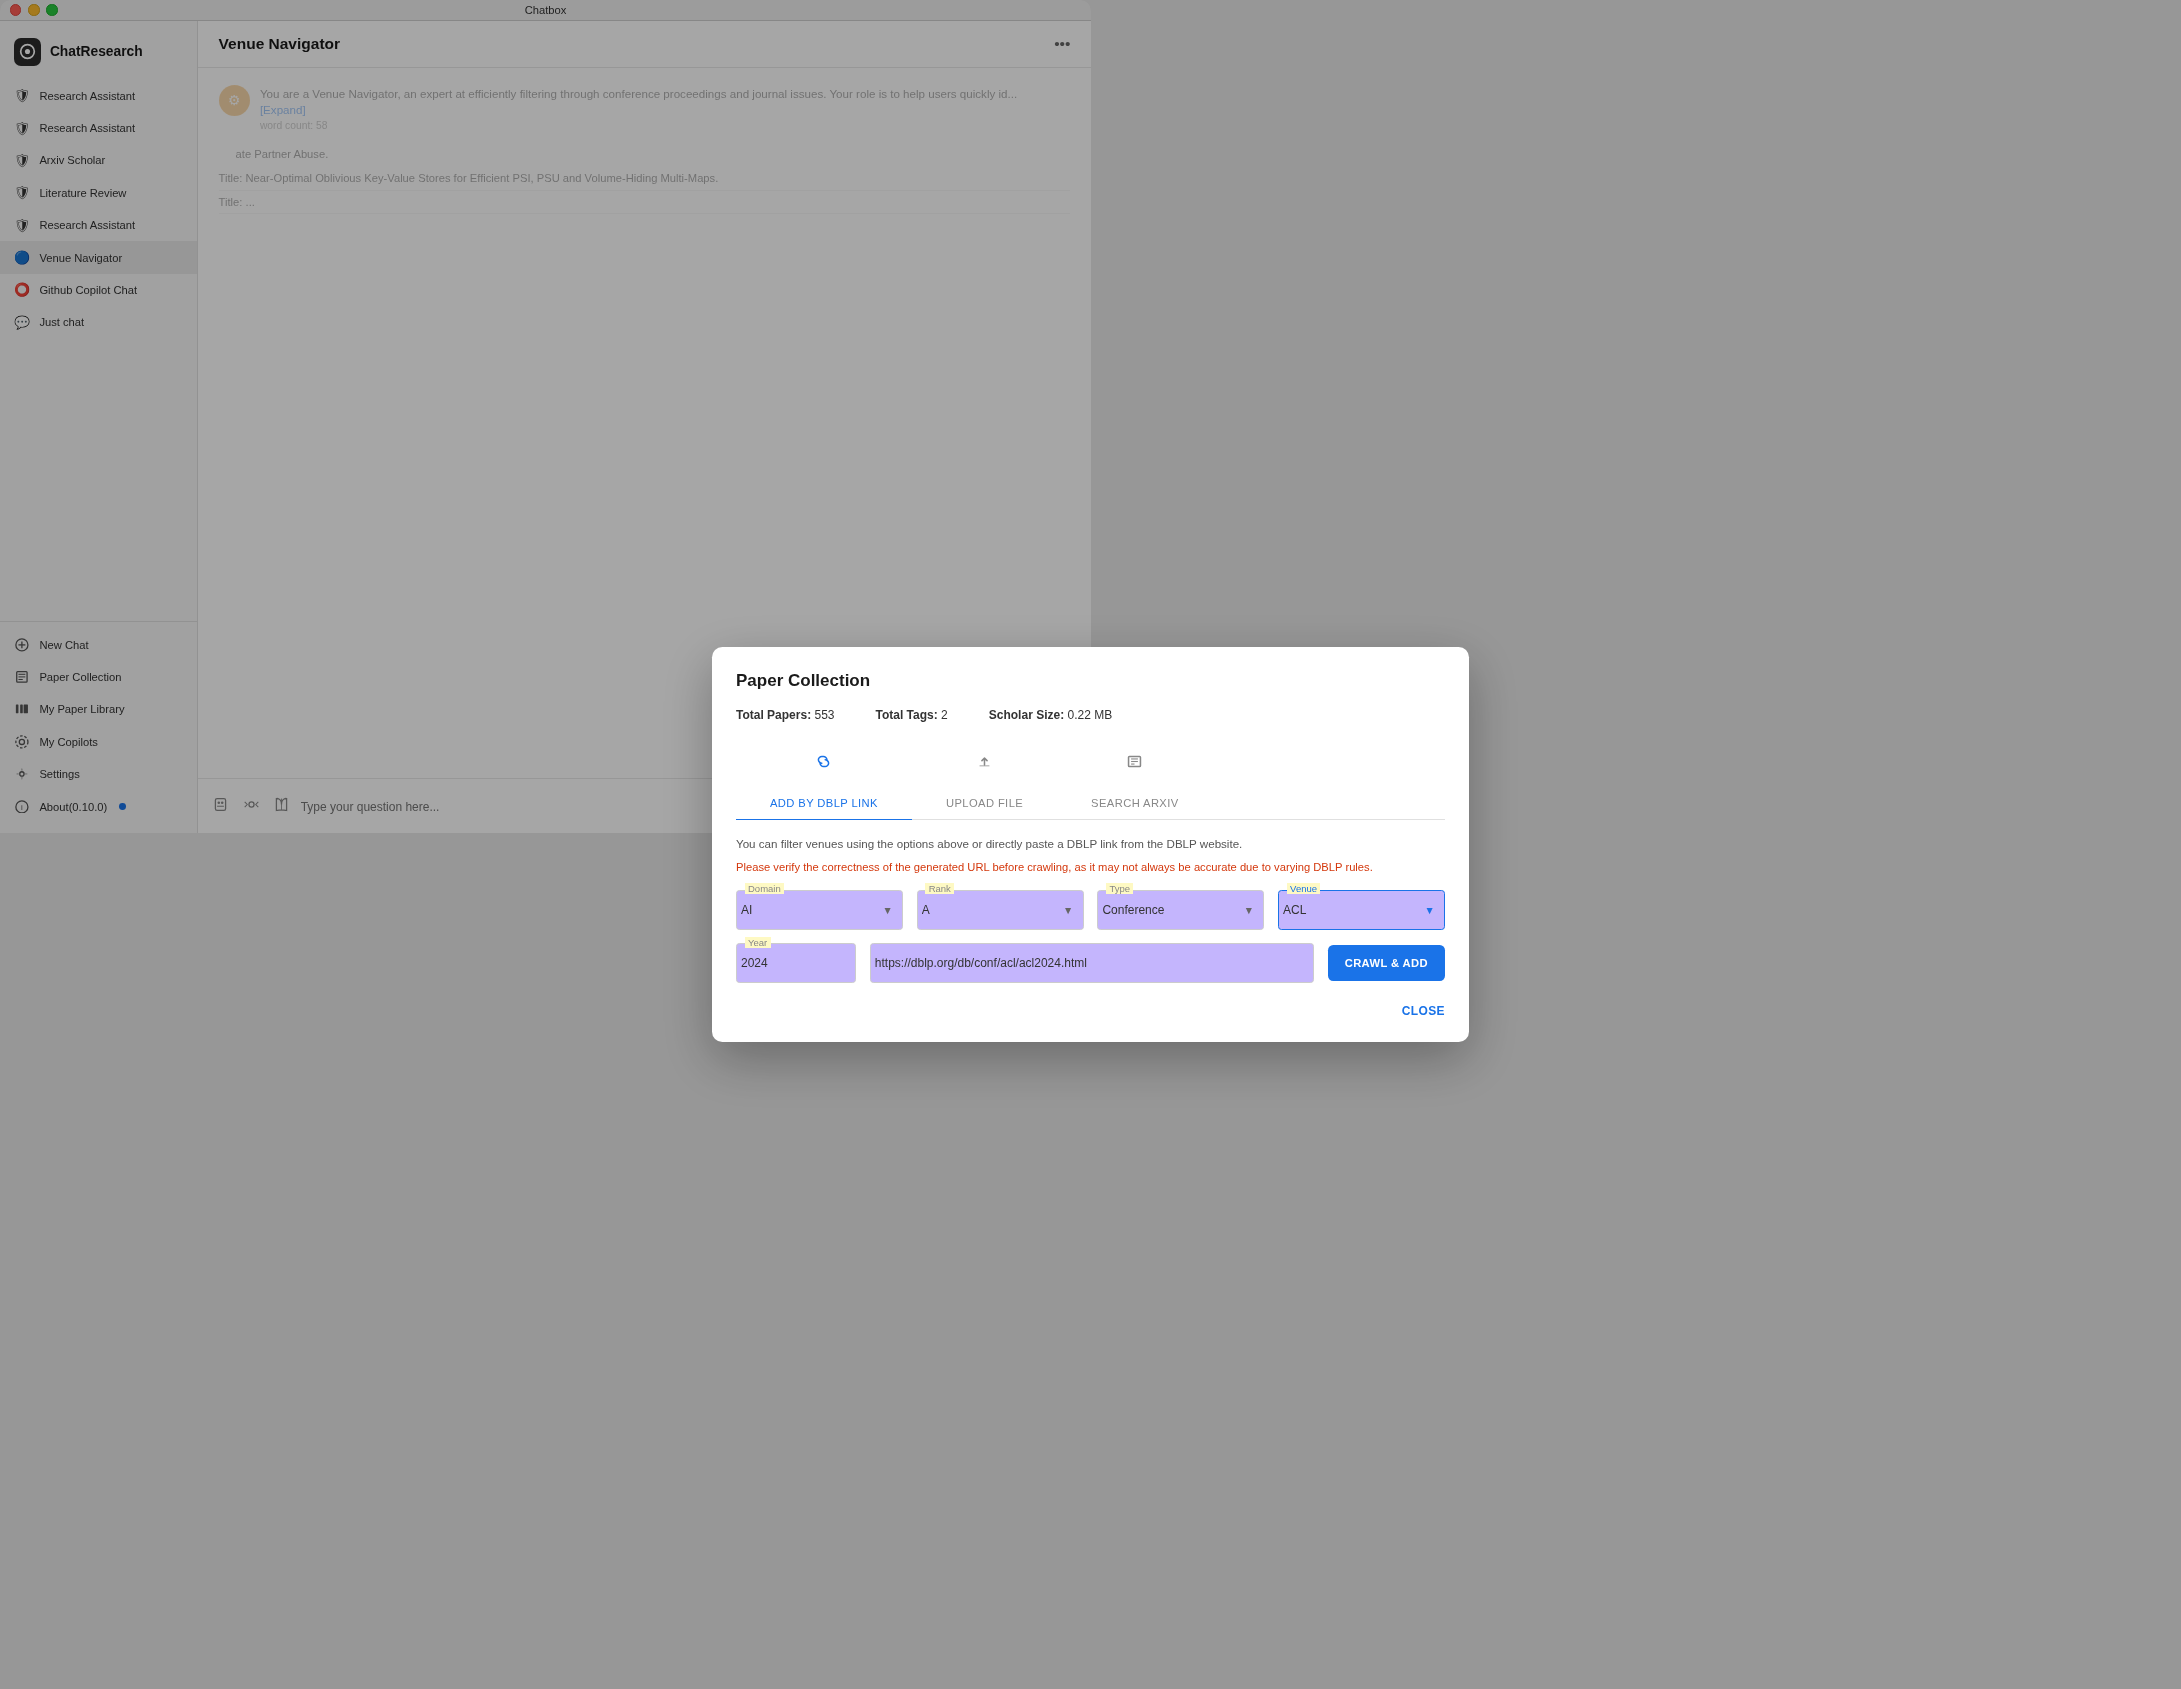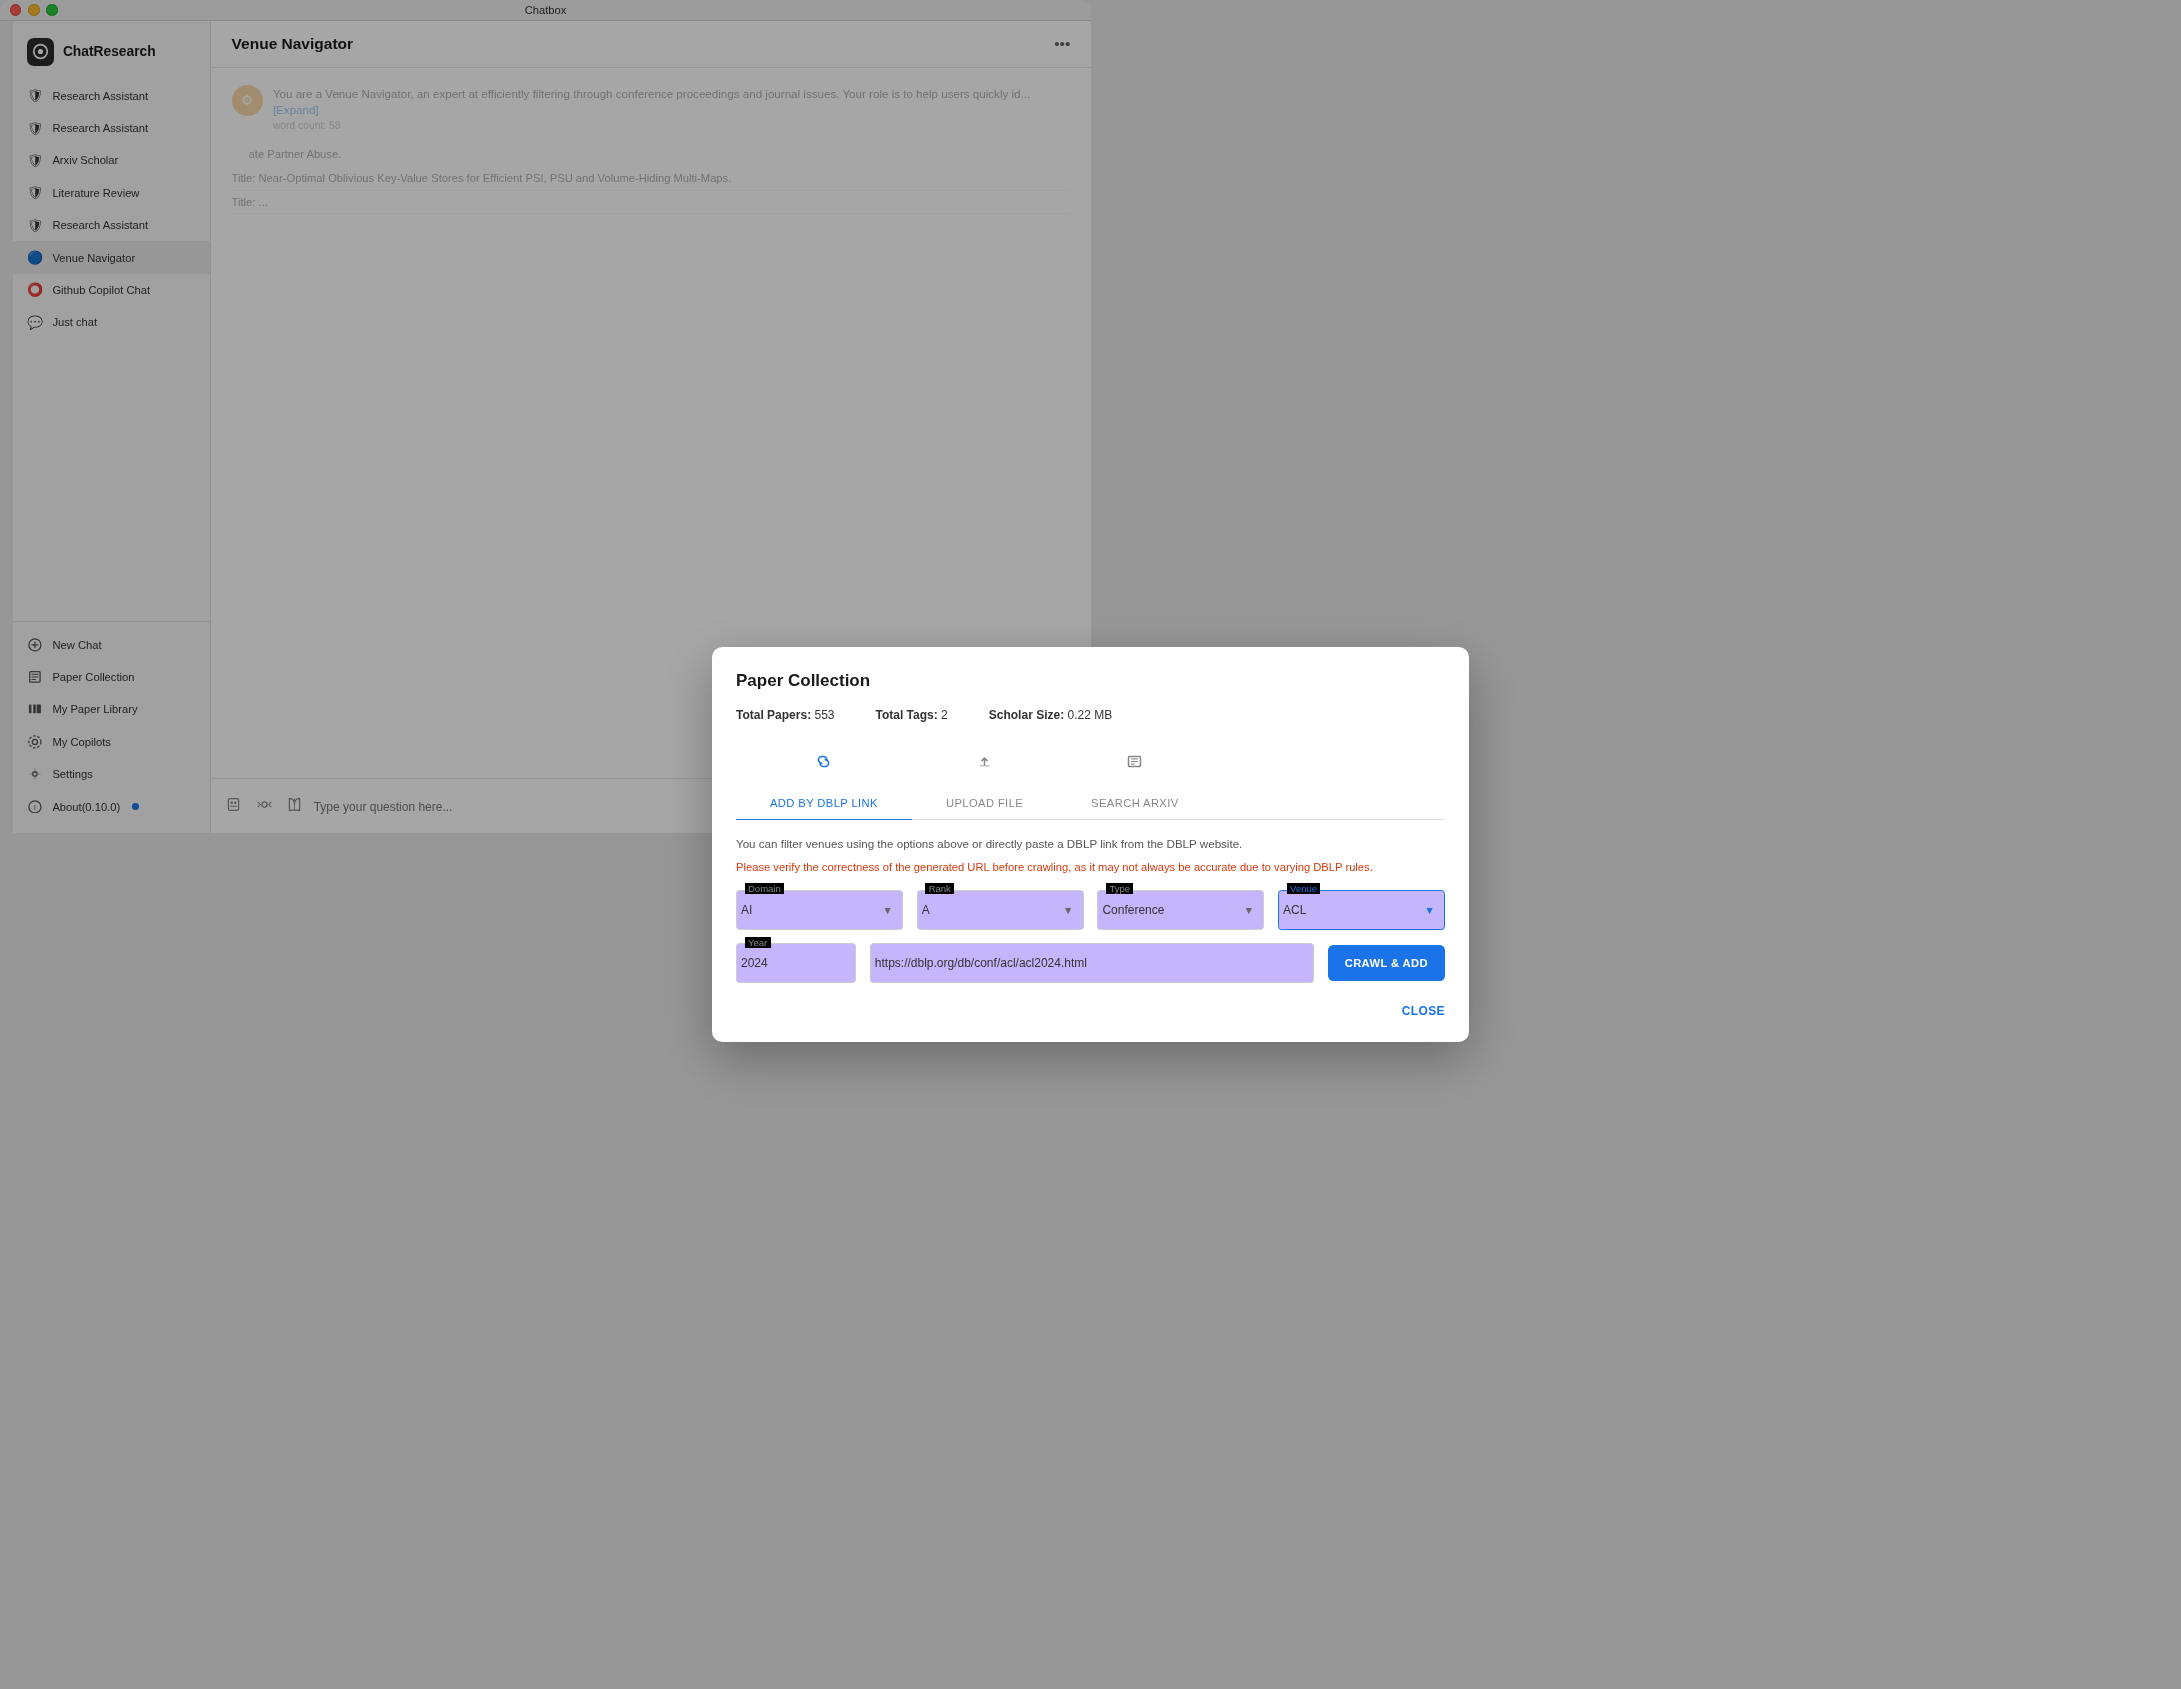--- a/index.html
+++ b/index.html
@@ -42,21 +42,20 @@
       transform: translateX(-50%);
       font-size: 11.2px;
       color: #333;
       font-weight: 500;
     }
 
     
     .app-layout {
       display: flex;
       height: calc(845px - 33px);
-      margin-left: 13px;
     }
 
     
     .sidebar {
       width: 198px;
       background: #f7f7f7;
       border-right: 0.9px solid #e0e0e0;
       display: flex;
       flex-direction: column;
       padding: 10.3px 0;
@@ -348,21 +347,21 @@
     .form-field.year {
       flex: 0 0 120px;
     }
     .form-field.url {
       flex: 1;
     }
     .field-label {
       position: absolute;
       top: -6.9px;
       left: 8.6px;
-      background: #000000;
+      background: #fef9c3;
       padding: 0 3.4px;
       font-size: 9.5px;
       color: #888;
       z-index: 1;
     }
     .field-label.active {
       color: #1a73e8;
     }
     .field-select, .field-input {
       width: 100%;

